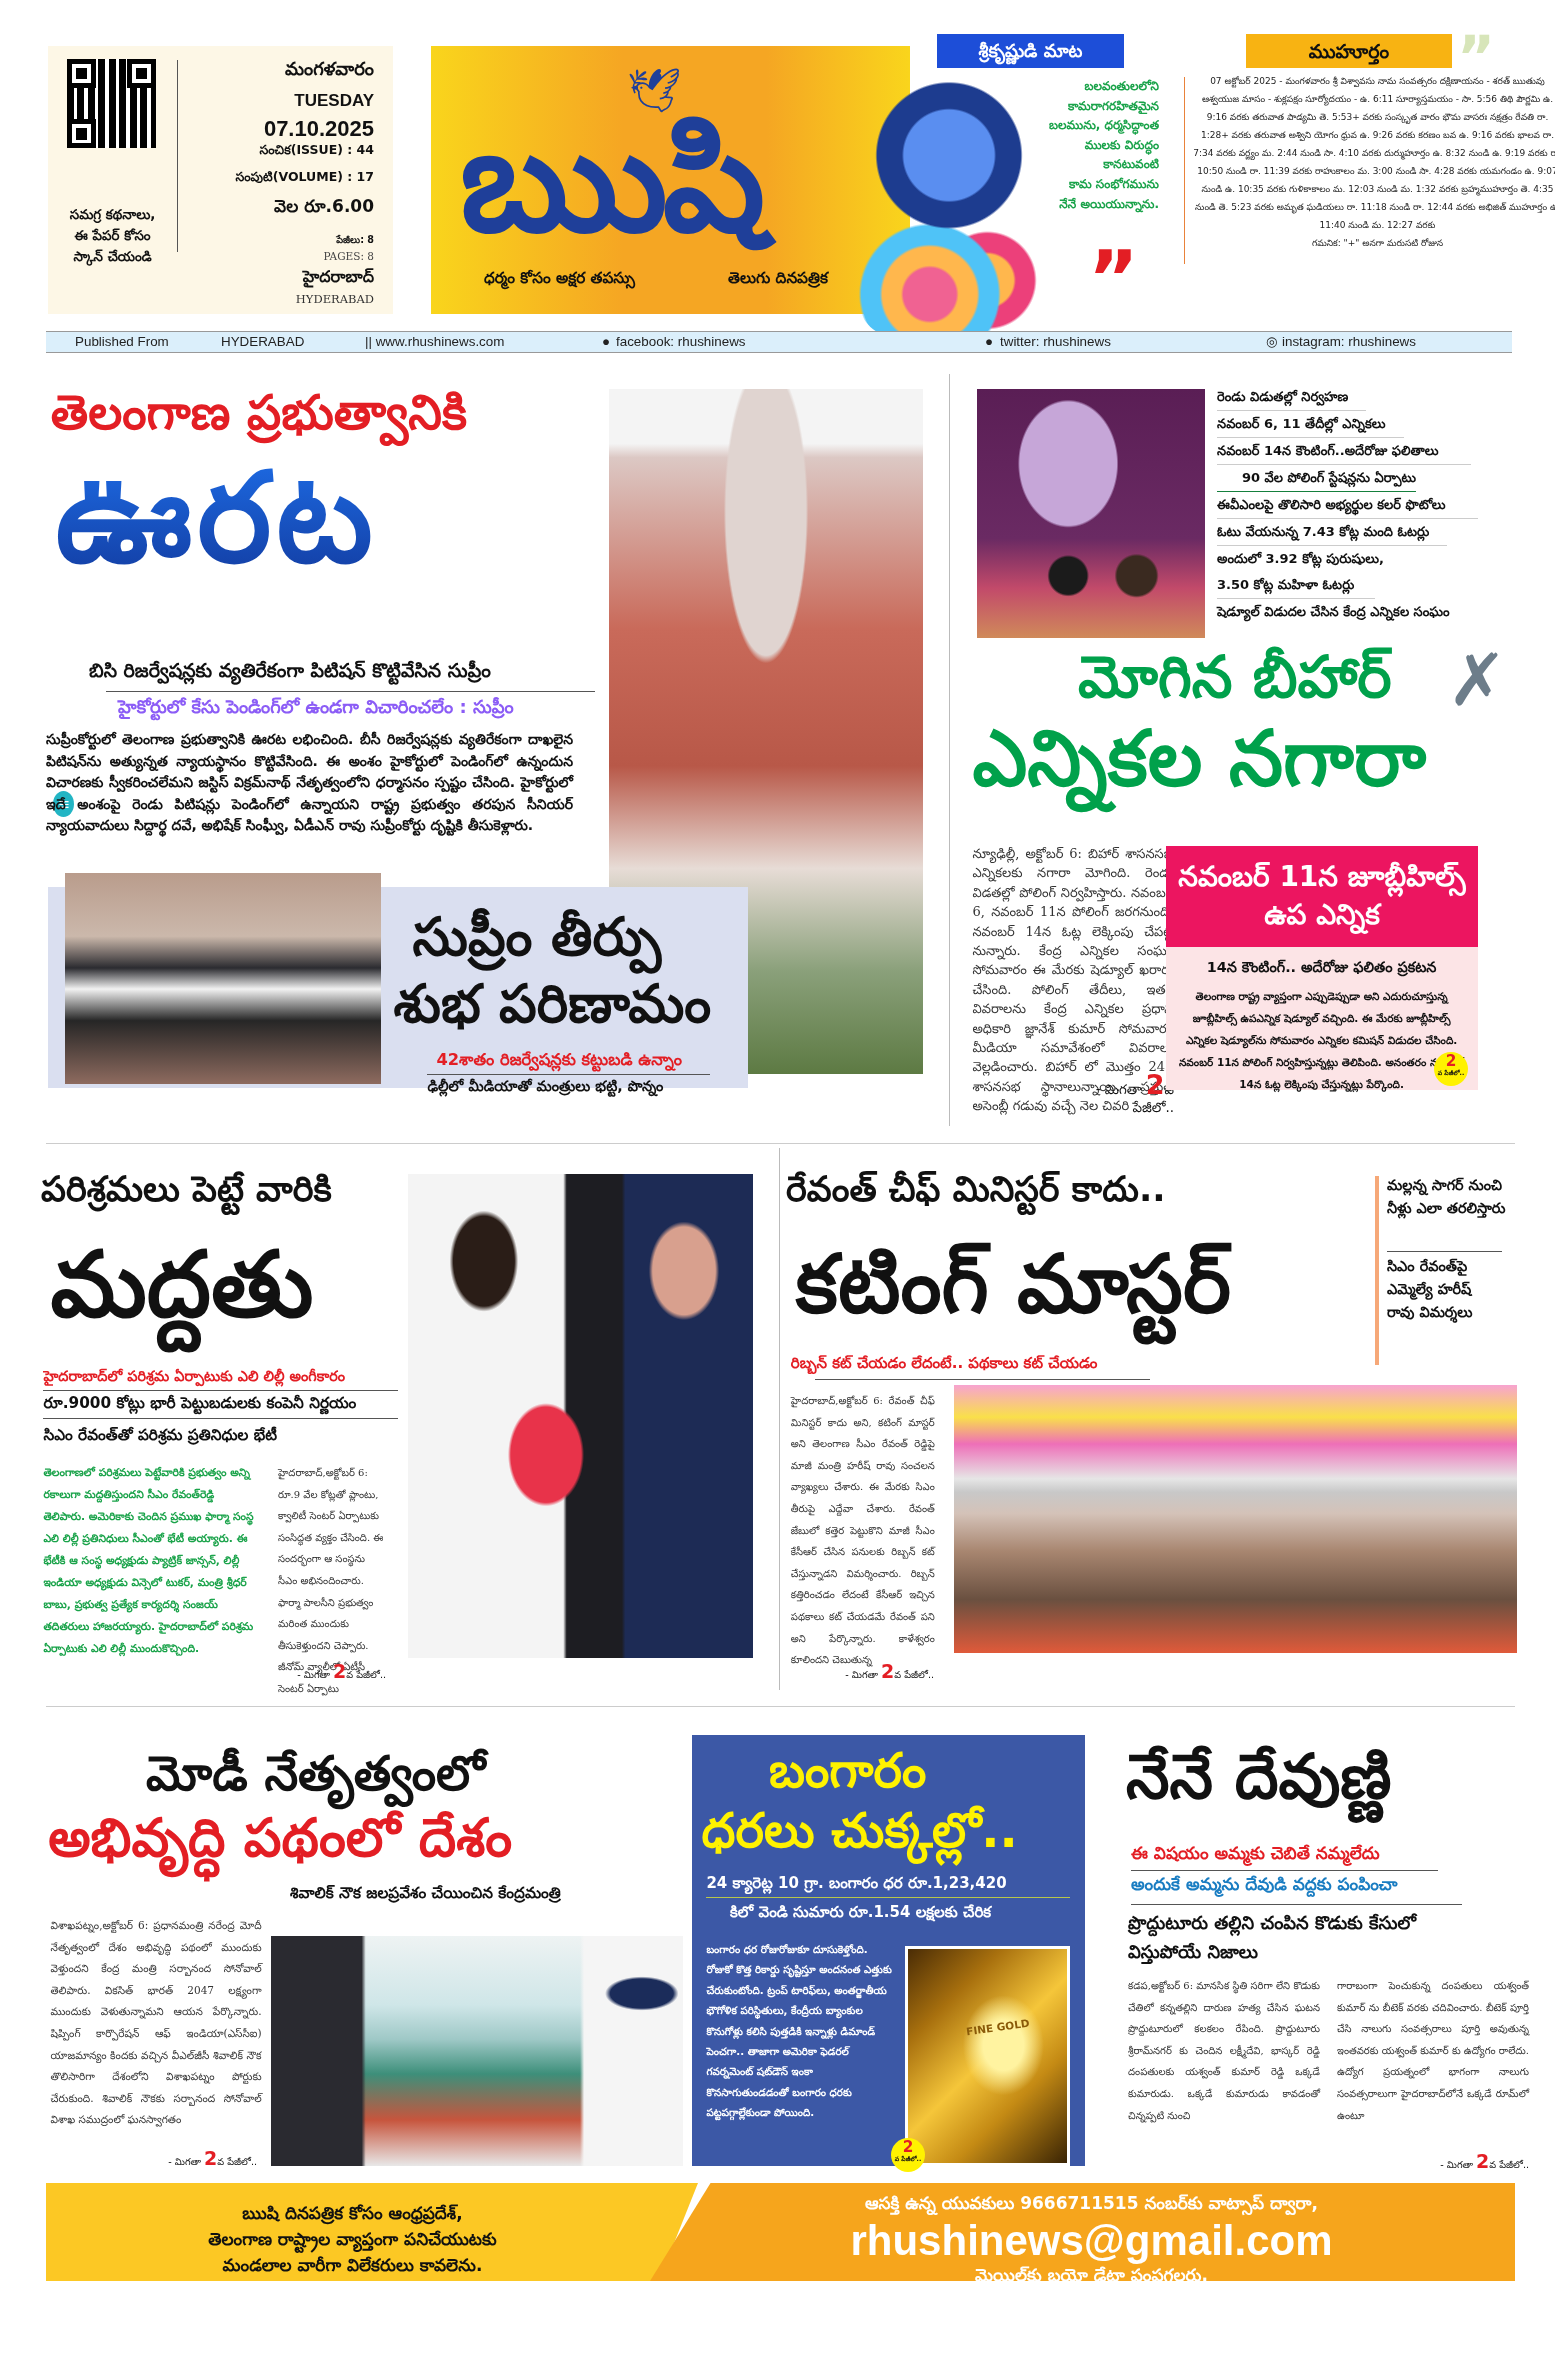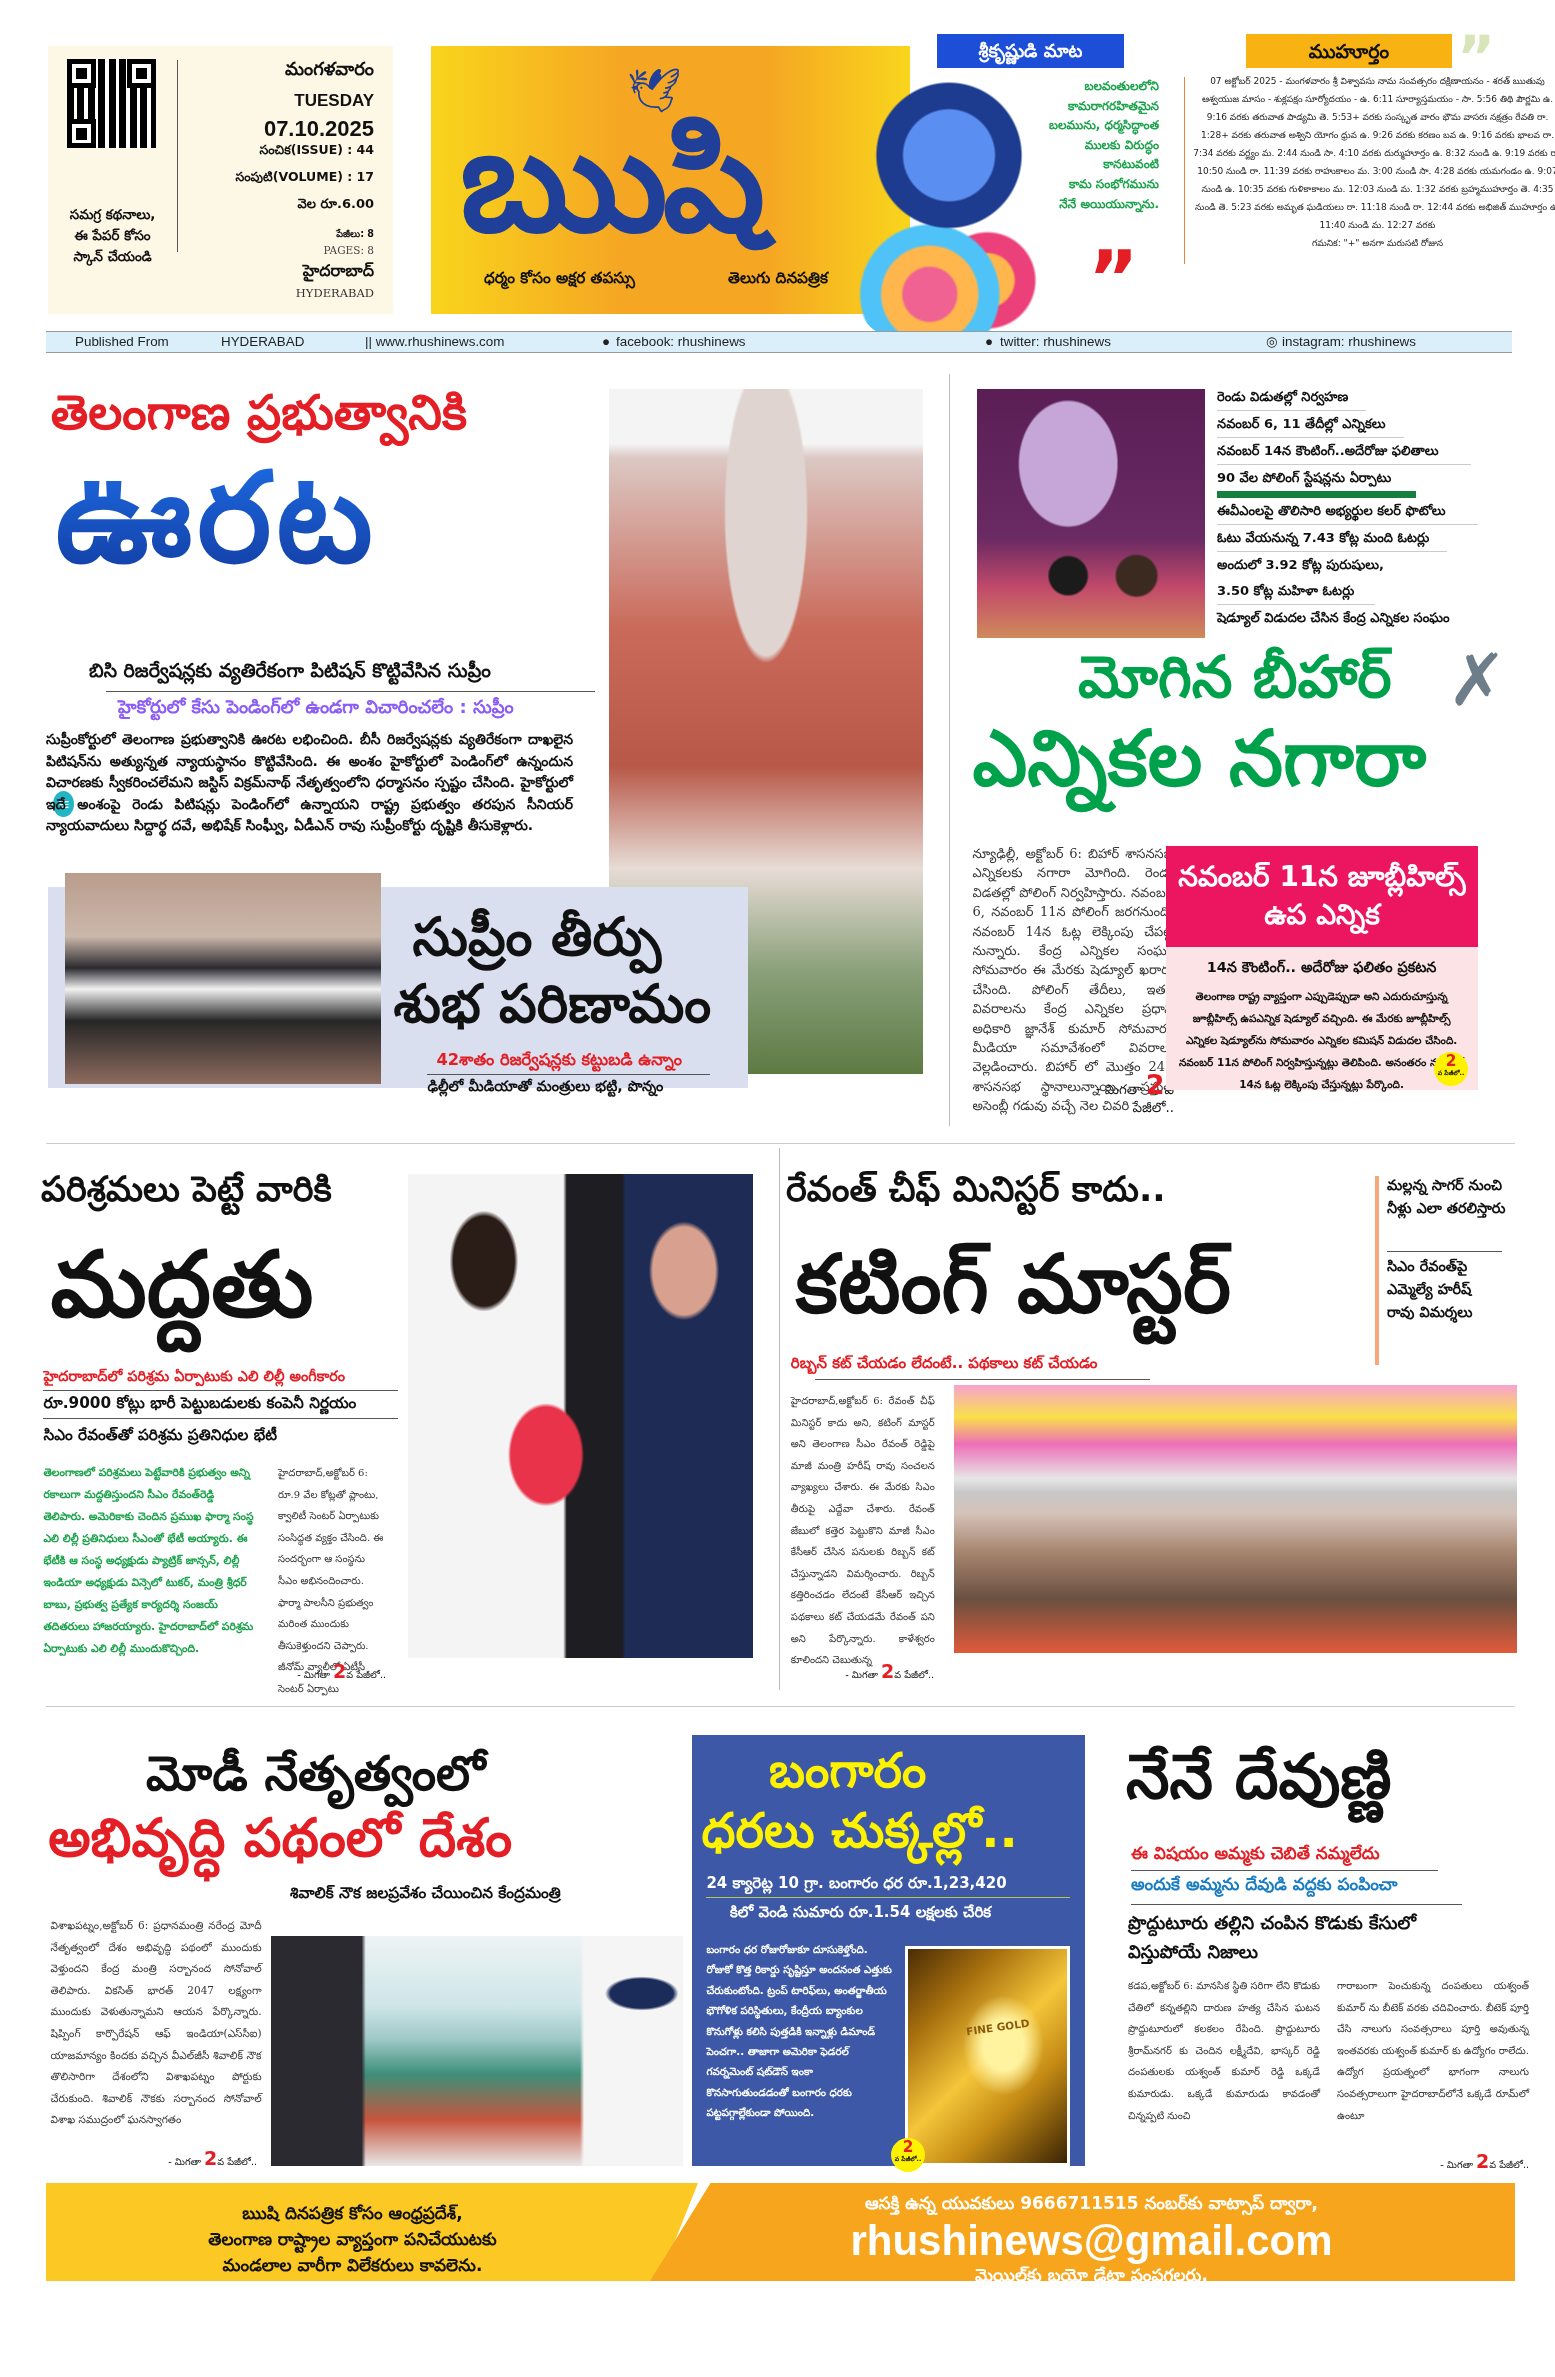--- a/index.html
+++ b/index.html
@@ -33,21 +33,21 @@
     <div>ఈ పేపర్ కోసం</div>
     <div>స్కాన్ చేయండి</div>
   </div>
   <div class="abs" style="left:129px;top:14.4px;width:86px;height:192px;border-left:1px solid #555;"></div>
   <div class="abs" style="right:19px;top:12px;text-align:right;">
     <div style="font-size:18px;font-weight:600;">మంగళవారం</div>
     <div style="font-family:'Liberation Sans',sans-serif;font-size:17px;font-weight:700;margin-top:6.7px;">TUESDAY</div>
     <div style="font-family:'Liberation Sans',sans-serif;font-size:22px;font-weight:700;margin-top:5.8px;">07.10.2025</div>
     <div style="font-size:12.5px;font-weight:700;margin-top:0;">సంచిక(ISSUE) : 44</div>
     <div style="font-size:12.5px;font-weight:700;margin-top:8.6px;">సంపుటి(VOLUME) : 17</div>
-    <div style="font-size:13px;font-weight:700;margin-top:8.6px;">వెల రూ.6.00</div>
+    <div style="font-size:17px;font-weight:700;margin-top:8.6px;">వెల రూ.6.00</div>
     <div style="font-size:9.6px;font-weight:700;margin-top:14.4px;">పేజీలు: 8</div>
     <div class="serif" style="font-size:10.5px;color:#444;margin-top:1.9px;">PAGES: 8</div>
     <div style="font-size:16px;font-weight:700;margin-top:4.8px;">హైదరాబాద్</div>
     <div class="serif" style="font-size:11.5px;color:#333;margin-top:1.9px;">HYDERABAD</div>
   </div>
 </div>
 
 <div class="abs" style="left:431px;top:46px;width:479px;height:268px;background:linear-gradient(90deg,#f9d51c 0%,#f5a623 40%,#f5a623 70%,#f9d51c 100%);">
   <div class="abs" style="left:196px;top:19px;font-size:43px;color:#1f3f99;">🕊</div>
   <div class="abs" style="left:29px;top:58px;font-size:144px;font-weight:700;color:#1f3f99;line-height:153px;letter-spacing:-4.8px;">ఋషి</div>
@@ -117,21 +117,21 @@
 <div class="abs" style="left:958px;top:379px;width:597px;height:743px;">
   <div class="photo" style="left:19px;top:9.6px;width:228px;height:249px;background:
     radial-gradient(ellipse at 40% 30%,#c6a6d8 0 25%,transparent 26%),
     radial-gradient(circle at 40% 75%,#1b1b1b 0 8%,transparent 9%),
     radial-gradient(circle at 70% 75%,#3a2a20 0 8%,transparent 9%),
     linear-gradient(180deg,#5a1e55 0%,#6a2a63 60%,#c24a6a 80%,#d08a5a 100%);"></div>
   <div class="abs" style="left:259px;top:4.8px;width:335px;font-size:13px;font-weight:700;line-height:26px;">
     <div style="border-bottom:1px solid #ccc;width:149px;">రెండు విడుతల్లో నిర్వహణ</div>
     <div style="border-bottom:1px solid #ccc;width:187px;">నవంబర్ 6, 11 తేదీల్లో ఎన్నికలు</div>
     <div style="border-bottom:1px solid #ccc;width:254px;">నవంబర్ 14న కౌంటింగ్..అదేరోజు ఫలితాలు</div>
-    <div style="border-bottom:7px solid #15803d;width:199px;">90 వేల పోలింగ్ స్టేషన్లను ఏర్పాటు</div>
+    <div style="border-bottom:1px solid #15803d;width:199px;text-align:right;">90 వేల పోలింగ్ స్టేషన్లను ఏర్పాటు</div>
     <div style="border-bottom:1px solid #ccc;width:261px;">ఈవీఎంలపై తొలిసారి అభ్యర్థుల కలర్ ఫొటోలు</div>
     <div style="border-bottom:1px solid #ccc;width:230px;">ఓటు వేయనున్న 7.43 కోట్ల మంది ఓటర్లు</div>
     <div>అందులో 3.92 కోట్ల పురుషులు,</div>
     <div style="border-bottom:1px solid #ccc;width:158px;">3.50 కోట్ల మహిళా ఓటర్లు</div>
     <div>షెడ్యూల్ విడుదల చేసిన కేంద్ర ఎన్నికల సంఘం</div>
   </div>
   <div class="abs" style="left:120px;top:264px;font-size:58px;font-weight:900;color:#00a14b;">మోగిన బీహార్</div>
   <div class="abs" style="left:489px;top:259px;font-size:72px;color:#6d7d8a;font-weight:700;">✗</div>
   <div class="abs" style="left:14.4px;top:335px;font-size:77px;font-weight:900;color:#00a14b;">ఎన్నికల నగారా</div>
   <div class="abs col-text serif" style="left:14.4px;top:465px;width:201px;font-size:13px;line-height:19.4px;color:#333;">న్యూఢిల్లీ, అక్టోబర్ 6: బిహార్ శాసనసభ ఎన్నికలకు నగారా మోగింది. రెండు విడతల్లో పోలింగ్ నిర్వహిస్తారు. నవంబర్ 6, నవంబర్ 11న పోలింగ్ జరగనుంది. నవంబర్ 14న ఓట్ల లెక్కింపు చేపట్ట నున్నారు. కేంద్ర ఎన్నికల సంఘం సోమవారం ఈ మేరకు షెడ్యూల్ ఖరారు చేసింది. పోలింగ్ తేదీలు, ఇతర వివరాలను కేంద్ర ఎన్నికల ప్రధాన అధికారి జ్ఞానేశ్ కుమార్ సోమవారం మీడియా సమావేశంలో వివరాలు వెల్లడించారు. బిహార్ లో మొత్తం 243 శాసనసభ స్థానాలున్నాయి. ప్రస్తుత అసెంబ్లీ గడువు వచ్చే నెల చివరి</div>

